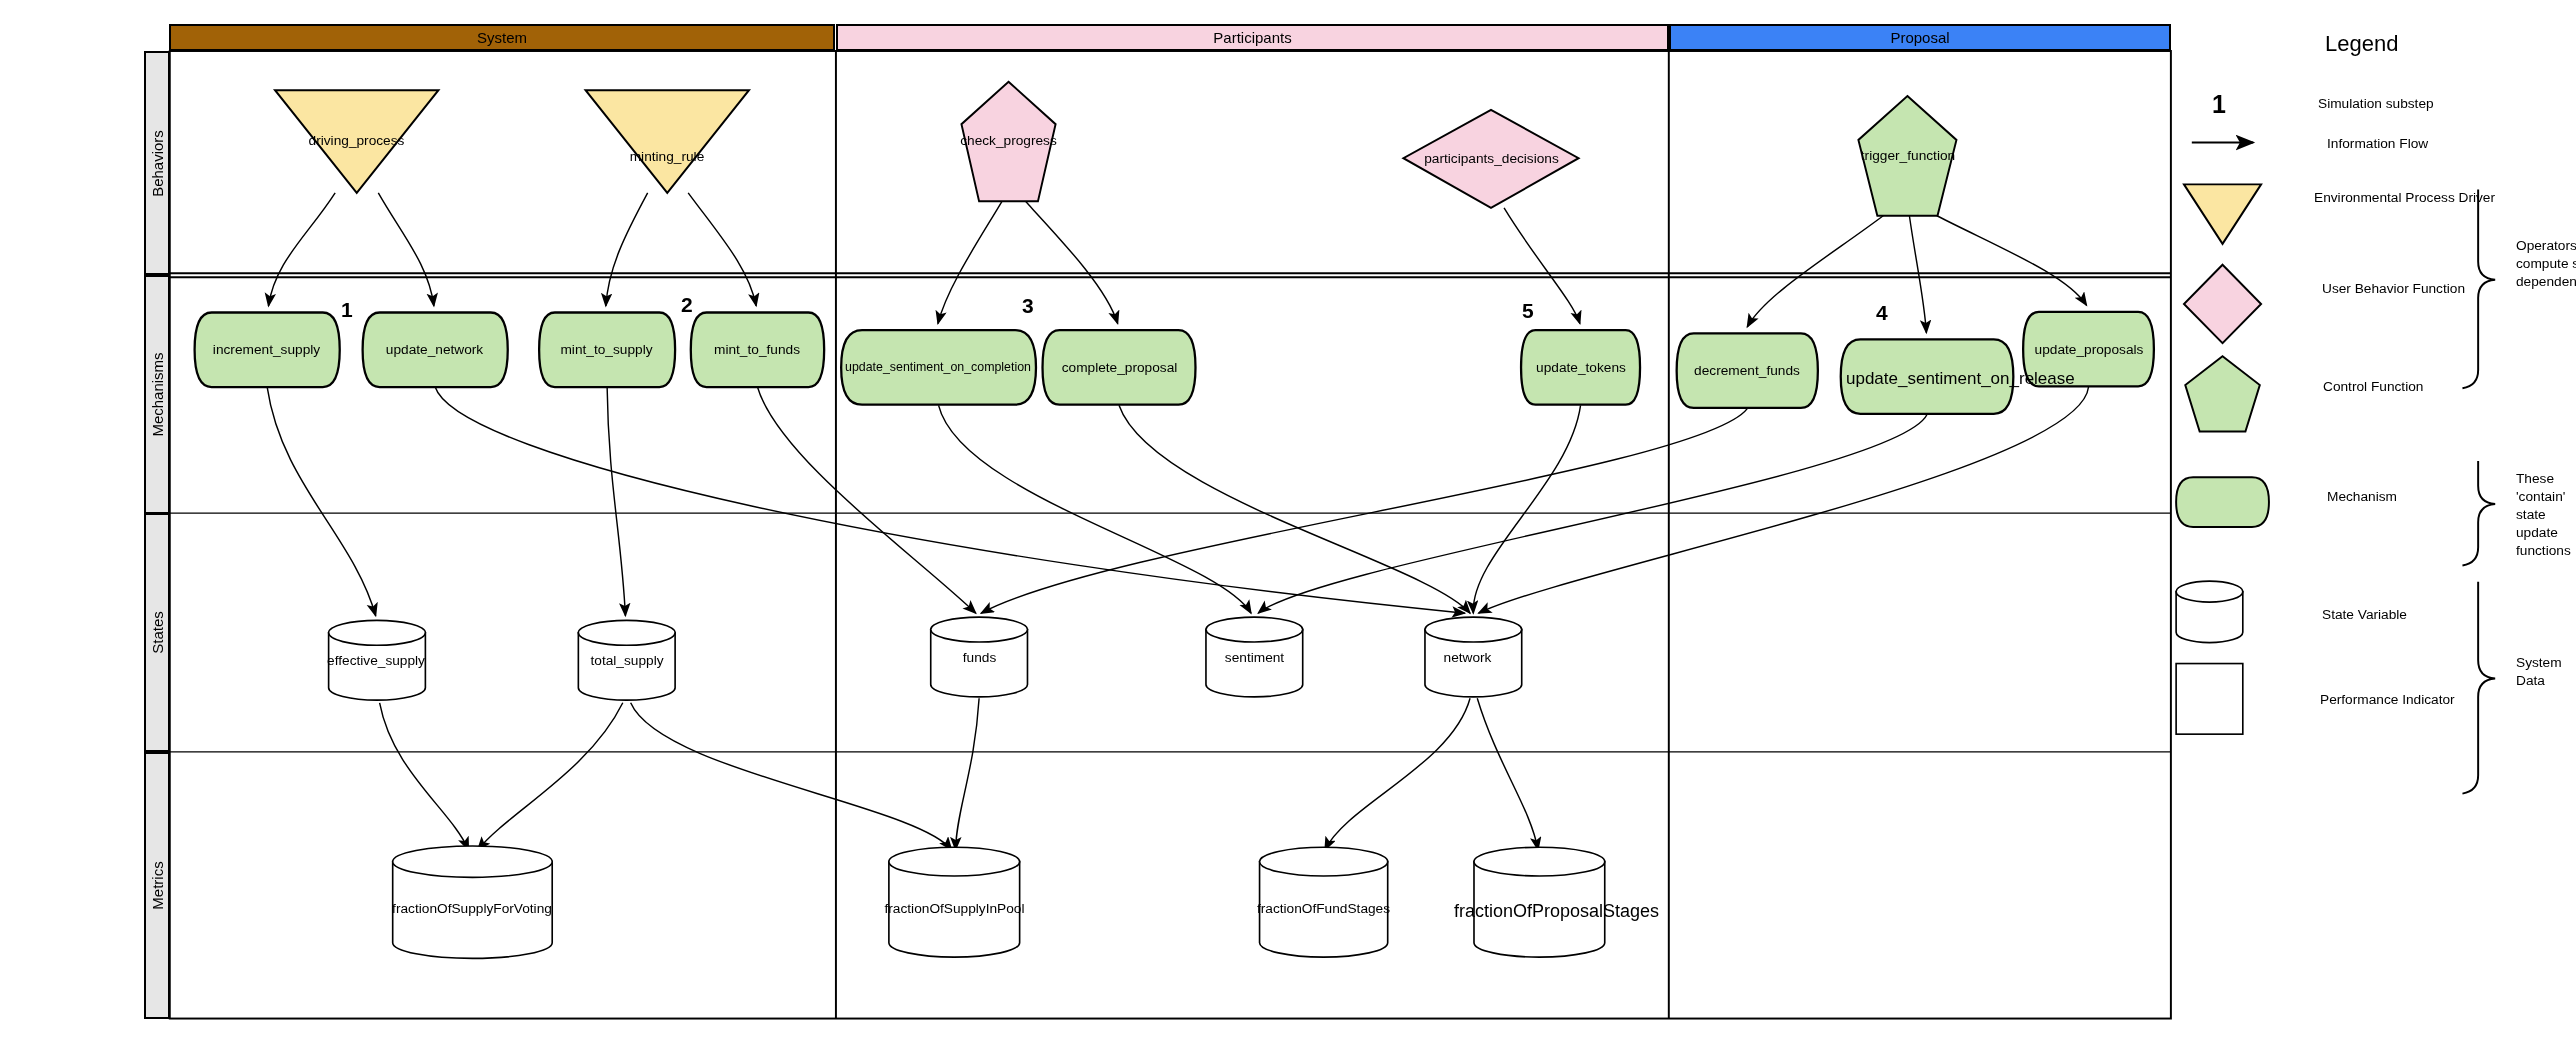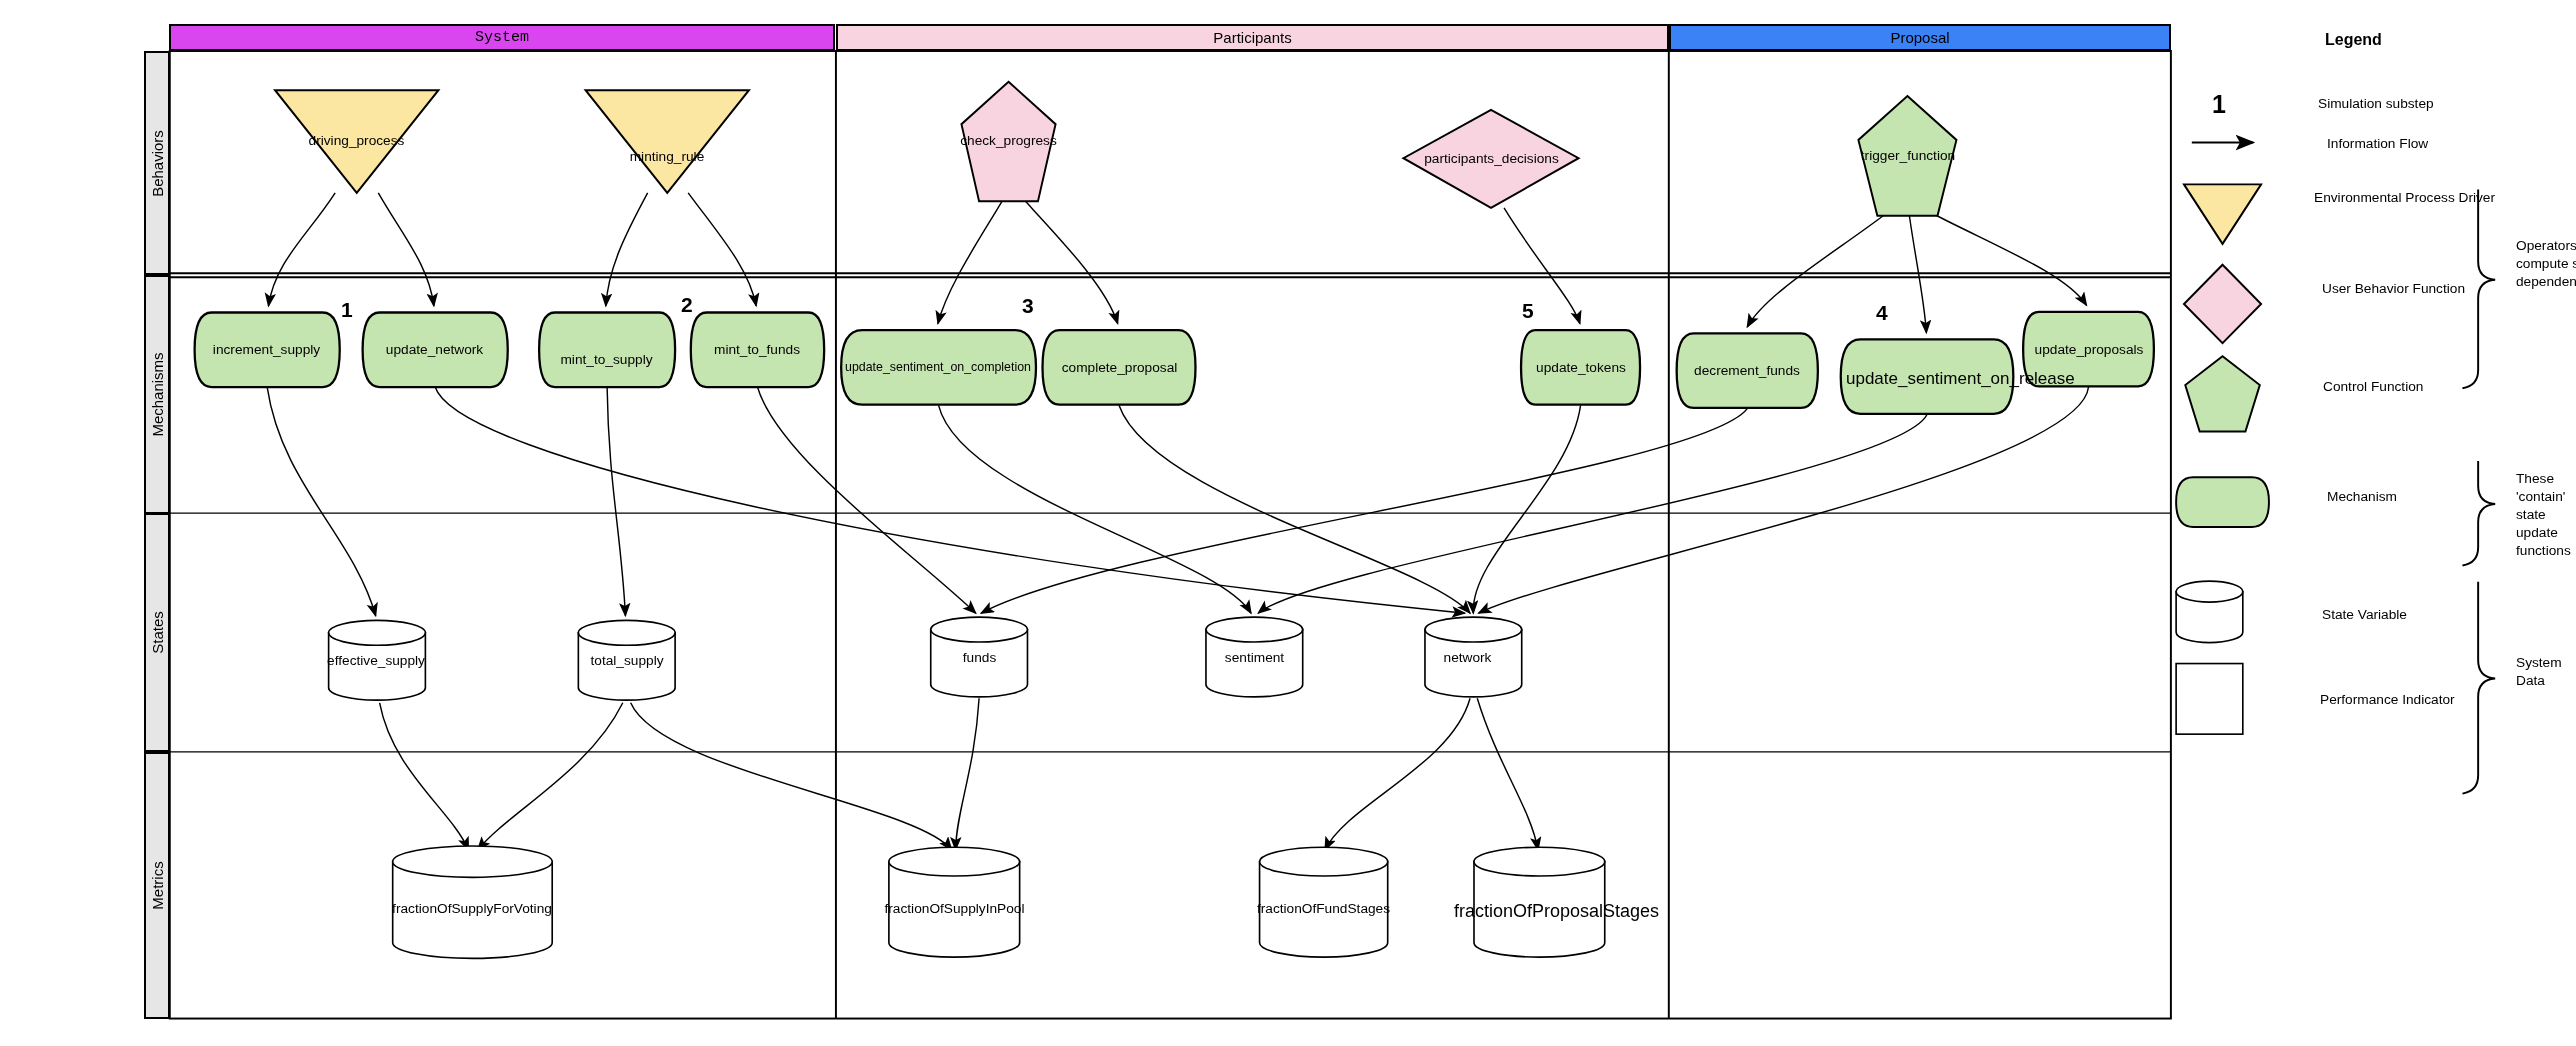--- a/index.html
+++ b/index.html
@@ -7,31 +7,31 @@
        font-family:"Liberation Sans","DejaVu Sans",sans-serif;color:#000;}
   #root{position:absolute;left:0;top:0;width:2576px;height:1046px;}
   svg.layer{position:absolute;left:0;top:0;width:2576px;height:1046px;overflow:visible;}
   .nodetext{position:absolute;text-align:center;font-size:13.7px;line-height:1.05;
             white-space:nowrap;pointer-events:none;}
   .lanehdr{position:absolute;display:flex;align-items:center;justify-content:center;
            font-size:15px;border:2px solid #000;box-sizing:border-box;}
   .rowlbl{position:absolute;display:flex;align-items:center;justify-content:center;
           background:#e6e6e6;border:2px solid #000;box-sizing:border-box;}
   .rowlbl span{transform:rotate(-90deg);font-size:15px;white-space:nowrap;}
-  .legend-title{position:absolute;font-size:16px;font-weight:bold;}
+  .legend-title{position:absolute;font-size:22px;font-weight:normal;}
   .legend-lbl{position:absolute;font-size:13.7px;white-space:nowrap;}
   .legend-multi{position:absolute;font-size:13.7px;line-height:1.32;width:131px;}
   .substep{position:absolute;font-size:21px;font-weight:bold;}
 </style>
 </head>
 <body>
 
 <div id="root">
 
-  <div class="lanehdr" style="left:169px;top:24px;width:666px;height:27px;background:#d946ef;font-family:Liberation Mono, monospace;">
+  <div class="lanehdr" style="left:169px;top:24px;width:666px;height:27px;background:#a16207;">
     <span>System</span>
   </div>
   <div class="lanehdr" style="left:836px;top:24px;width:833px;height:27px;background:#f8d3e0;">
     <span>Participants</span>
   </div>
   <div class="lanehdr" style="left:1669px;top:24px;width:502px;height:27px;background:#3b82f6;">
     <span>Proposal</span>
   </div>
 
   <div class="rowlbl" style="left:144px;top:51px;width:26px;height:224px;">
@@ -181,21 +181,21 @@
   </svg>
 
   <div class="nodetext" style="left:291px;top:134px;width:131px;">driving_process</div>
   <div class="nodetext" style="left:608px;top:150px;width:118px;">minting_rule</div>
   <div class="nodetext" style="left:943px;top:134px;width:131px;">check_progress</div>
   <div class="nodetext" style="left:1403px;top:152px;width:177px;">participants_decisions</div>
   <div class="nodetext" style="left:1846px;top:149px;width:124px;">trigger_function</div>
 
   <div class="nodetext" style="left:196px;top:343px;width:141px;">increment_supply</div>
   <div class="nodetext" style="left:364px;top:343px;width:141px;">update_network</div>
-  <div class="nodetext" style="left:541px;top:343px;width:131px;margin-top:10px;">mint_to_supply</div>
+  <div class="nodetext" style="left:541px;top:343px;width:131px;">mint_to_supply</div>
   <div class="nodetext" style="left:693px;top:343px;width:128px;">mint_to_funds</div>
   <div class="nodetext" style="left:842px;top:361px;width:192px;font-size:12.4px;">update_sentiment_on_completion</div>
   <div class="nodetext" style="left:1048px;top:361px;width:143px;">complete_proposal</div>
   <div class="nodetext" style="left:1524px;top:361px;width:114px;">update_tokens</div>
   <div class="nodetext" style="left:1679px;top:364px;width:136px;">decrement_funds</div>
   <div class="nodetext" style="left:1846px;top:370px;width:186px;font-size:17px;">update_sentiment_on_release</div>
   <div class="nodetext" style="left:2025px;top:343px;width:128px;">update_proposals</div>
 
   <div class="nodetext" style="left:320px;top:654px;width:112px;">effective_supply</div>
   <div class="nodetext" style="left:572px;top:654px;width:110px;">total_supply</div>

